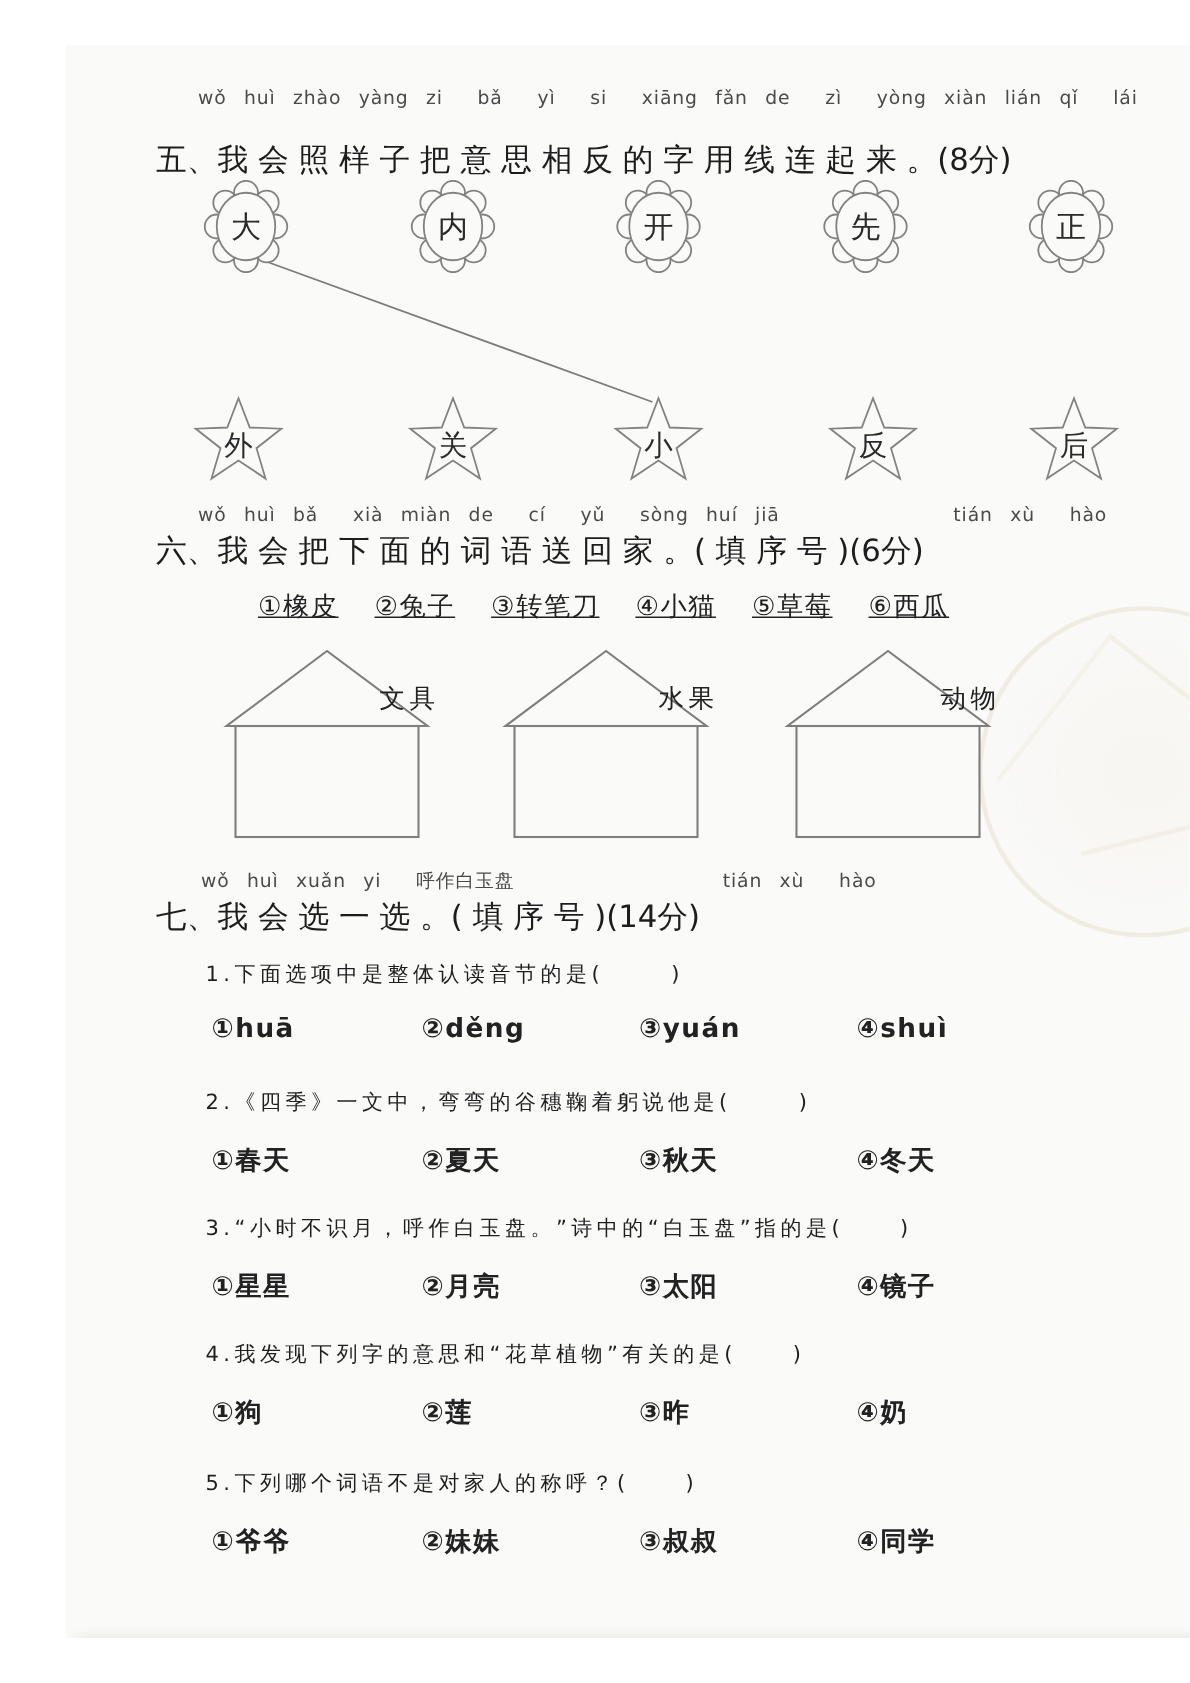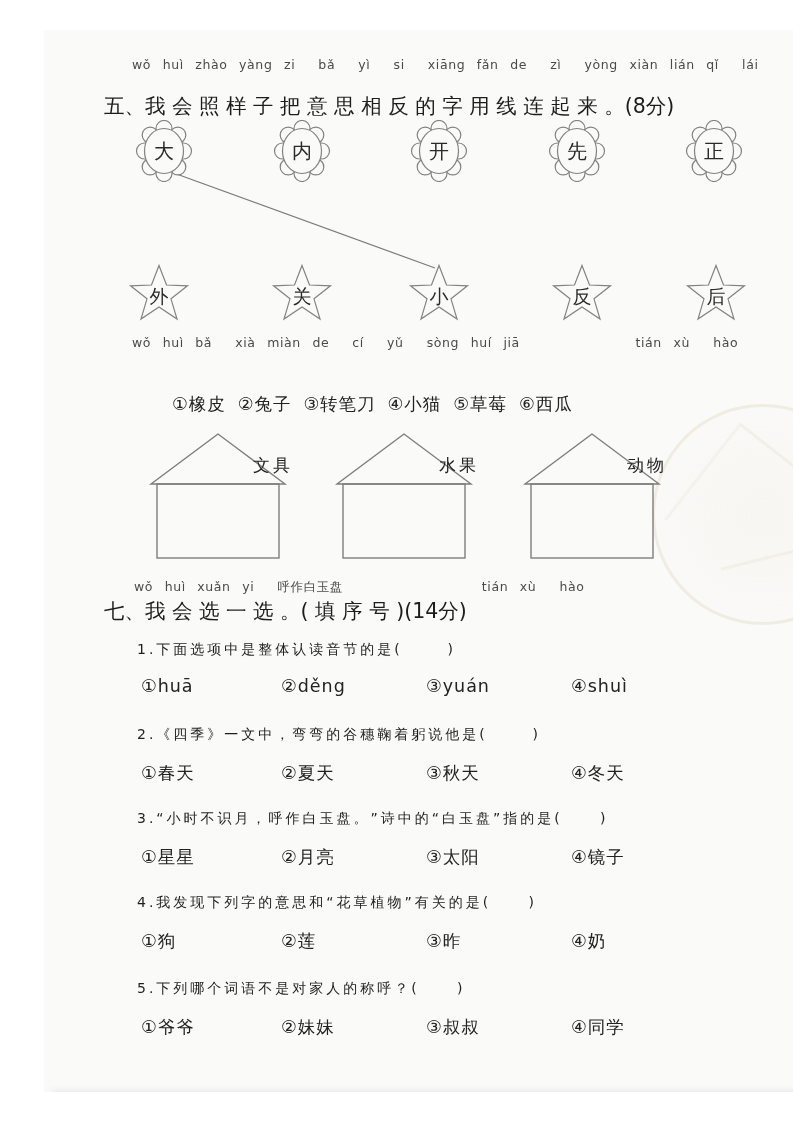--- a/index.html
+++ b/index.html
@@ -47,39 +47,39 @@
   .flower .ch, .star .ch{
     position:absolute;left:0;top:0;width:100%;height:100%;
     display:flex;align-items:center;justify-content:center;
     font-size:20px;color:#2a2a2a;
   }
   .star{position:absolute;width:62px;height:59px;}
   .star .ch{padding-top:9px;box-sizing:border-box;font-size:19px;}
   
   .words-row{
     position:absolute;left:128px;top:392px;
-    display:flex;gap:12px;
-    font-size:17.5px;letter-spacing:1px;color:#222;
+    display:flex;gap:24px;
+    font-size:17.5px;letter-spacing:1px;color:#222;text-decoration:underline;
   }
   .houses{position:absolute;left:0;top:430px;width:793px;height:136px;}
   .house{position:absolute;width:150px;height:132px;}
   .house .house-label{
     position:absolute;left:0;top:24px;width:100%;
     text-align:right;font-size:17px;letter-spacing:3px;color:#222;
   }
   
   .question{position:absolute;left:60px;width:690px;}
   .q-text{
     font-size:14px;letter-spacing:3px;color:#1f1f1f;
     padding-left:33px;white-space:pre;
   }
   .q-options{
     display:grid;grid-template-columns:140px 145px 145px auto;
     padding-left:37px;margin-top:17px;
-    font-size:17.5px;letter-spacing:1px;color:#222;
+    font-size:17.5px;letter-spacing:1px;color:#222;font-weight:bold;
   }
 </style>
 </head>
 <body>
 
 <div class="paper">
   <div class="edge-top"></div>
   <div class="watermark"></div>
 
   <div class="pinyin" style="left:88px;top:57px">wǒ huì zhào yàng zi  bǎ  yì  si  xiāng fǎn de  zì  yòng xiàn lián qǐ  lái</div>
@@ -198,20 +198,21 @@
     </div>
     <div class="star" style="left:641px;top:151px">
       <svg width="62" height="59" viewBox="0 0 62 59">
         <polygon points="31,2.5 38.5,22 59.5,22.8 43,35.8 49,56 31,44 13,56 19,35.8 2.5,22.8 23.5,22" fill="#fafaf9" stroke="#828282" stroke-width="1.2"></polygon>
       </svg>
       <span class="ch">后</span>
     </div>
   </div>
 
   <div class="pinyin" style="left:88px;top:335px">wǒ huì bǎ  xià miàn de  cí  yǔ  sòng huí jiā          tián xù  hào</div>
+  <h2 class="sec-title" style="left:60px;top:353px;letter-spacing:0">六、我 会 把 下 面 的 词 语 送 回 家 。( 填 序 号 )(6分)</h2>
 
   <div class="words-row">
     <span>①橡皮</span>
     <span>②兔子</span>
     <span>③转笔刀</span>
     <span>④小猫</span>
     <span>⑤草莓</span>
     <span>⑥西瓜</span>
   </div>
 

